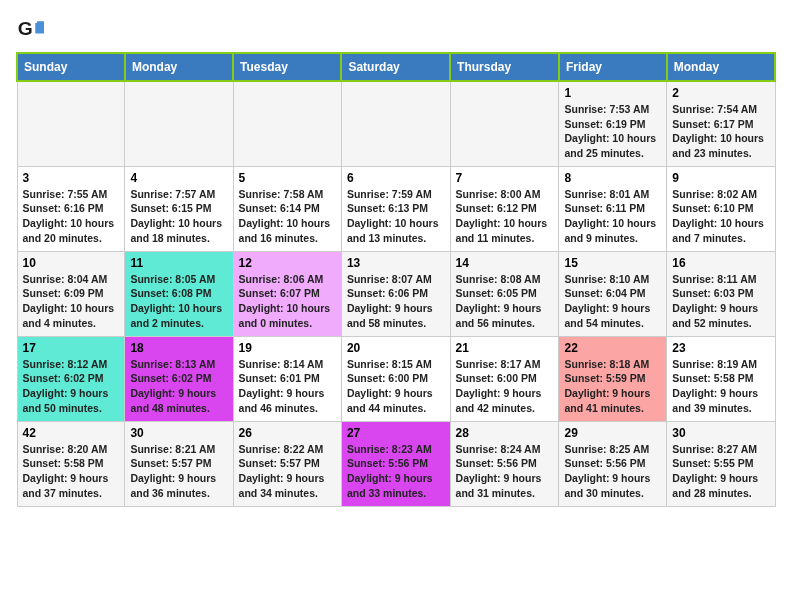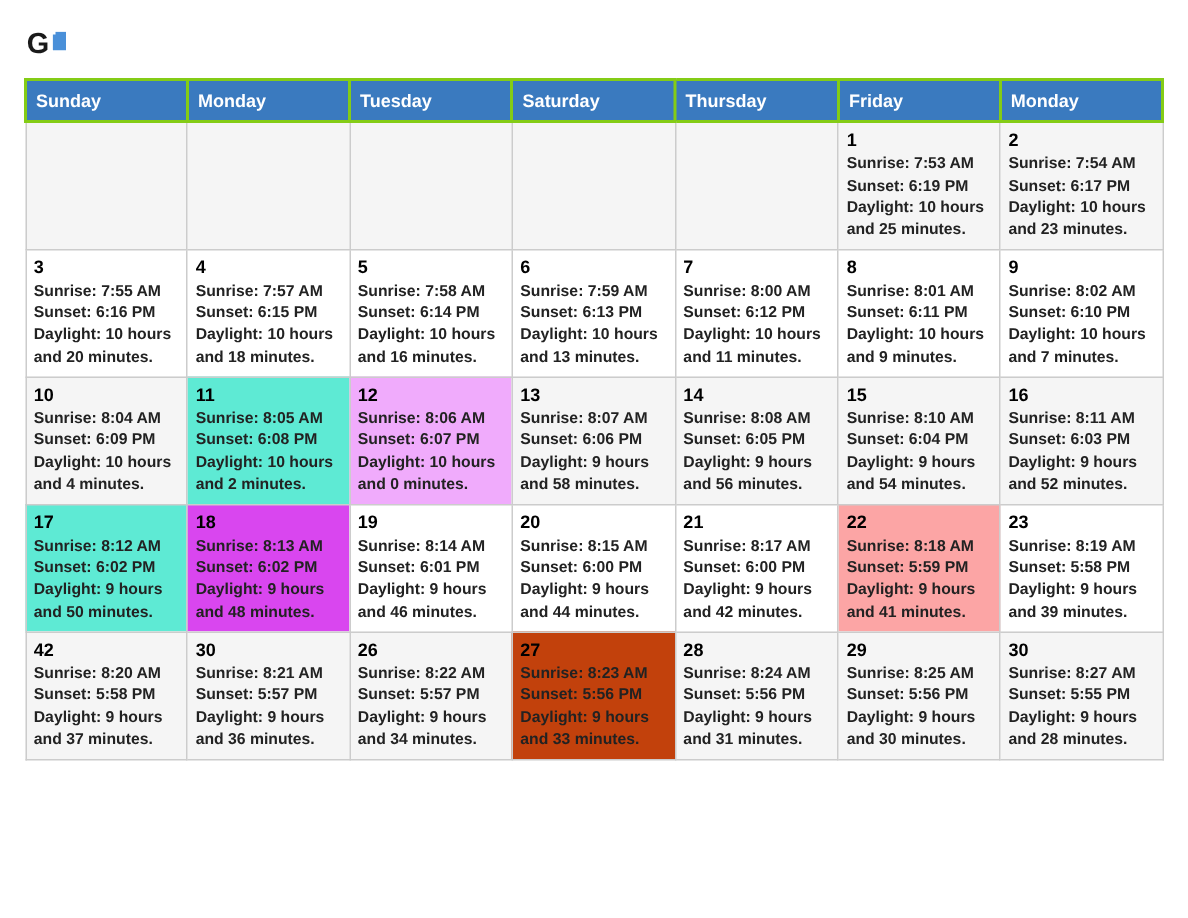--- a/index.html
+++ b/index.html
@@ -229,21 +229,21 @@
           <div class="day-info">Sunrise: 8:20 AM<br>Sunset: 5:58 PM<br>Daylight: 9 hours and 37 minutes.</div>
         </td>
         <td style="background: rgb(245, 245, 245);">
           <span class="day-number">30</span>
           <div class="day-info">Sunrise: 8:21 AM<br>Sunset: 5:57 PM<br>Daylight: 9 hours and 36 minutes.</div>
         </td>
         <td style="background: rgb(245, 245, 245);">
           <span class="day-number">26</span>
           <div class="day-info">Sunrise: 8:22 AM<br>Sunset: 5:57 PM<br>Daylight: 9 hours and 34 minutes.</div>
         </td>
-        <td style="background: #c2410c; margin-top: 24px;">
+        <td style="background: #d946ef; margin-top: 24px;">
           <span class="day-number">27</span>
           <div class="day-info">Sunrise: 8:23 AM<br>Sunset: 5:56 PM<br>Daylight: 9 hours and 33 minutes.</div>
         </td>
         <td style="background: rgb(245, 245, 245);">
           <span class="day-number">28</span>
           <div class="day-info">Sunrise: 8:24 AM<br>Sunset: 5:56 PM<br>Daylight: 9 hours and 31 minutes.</div>
         </td>
         <td style="background: rgb(245, 245, 245); margin-left: 32px;">
           <span class="day-number">29</span>
           <div class="day-info">Sunrise: 8:25 AM<br>Sunset: 5:56 PM<br>Daylight: 9 hours and 30 minutes.</div>

